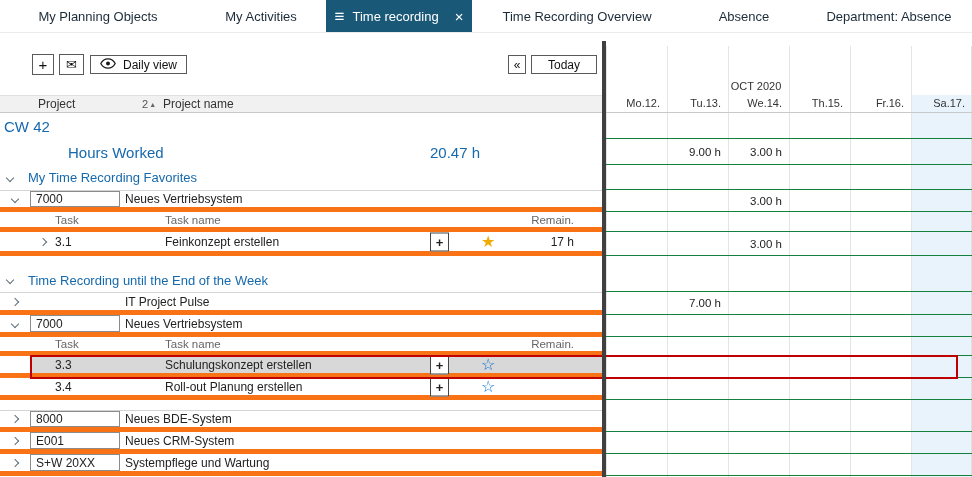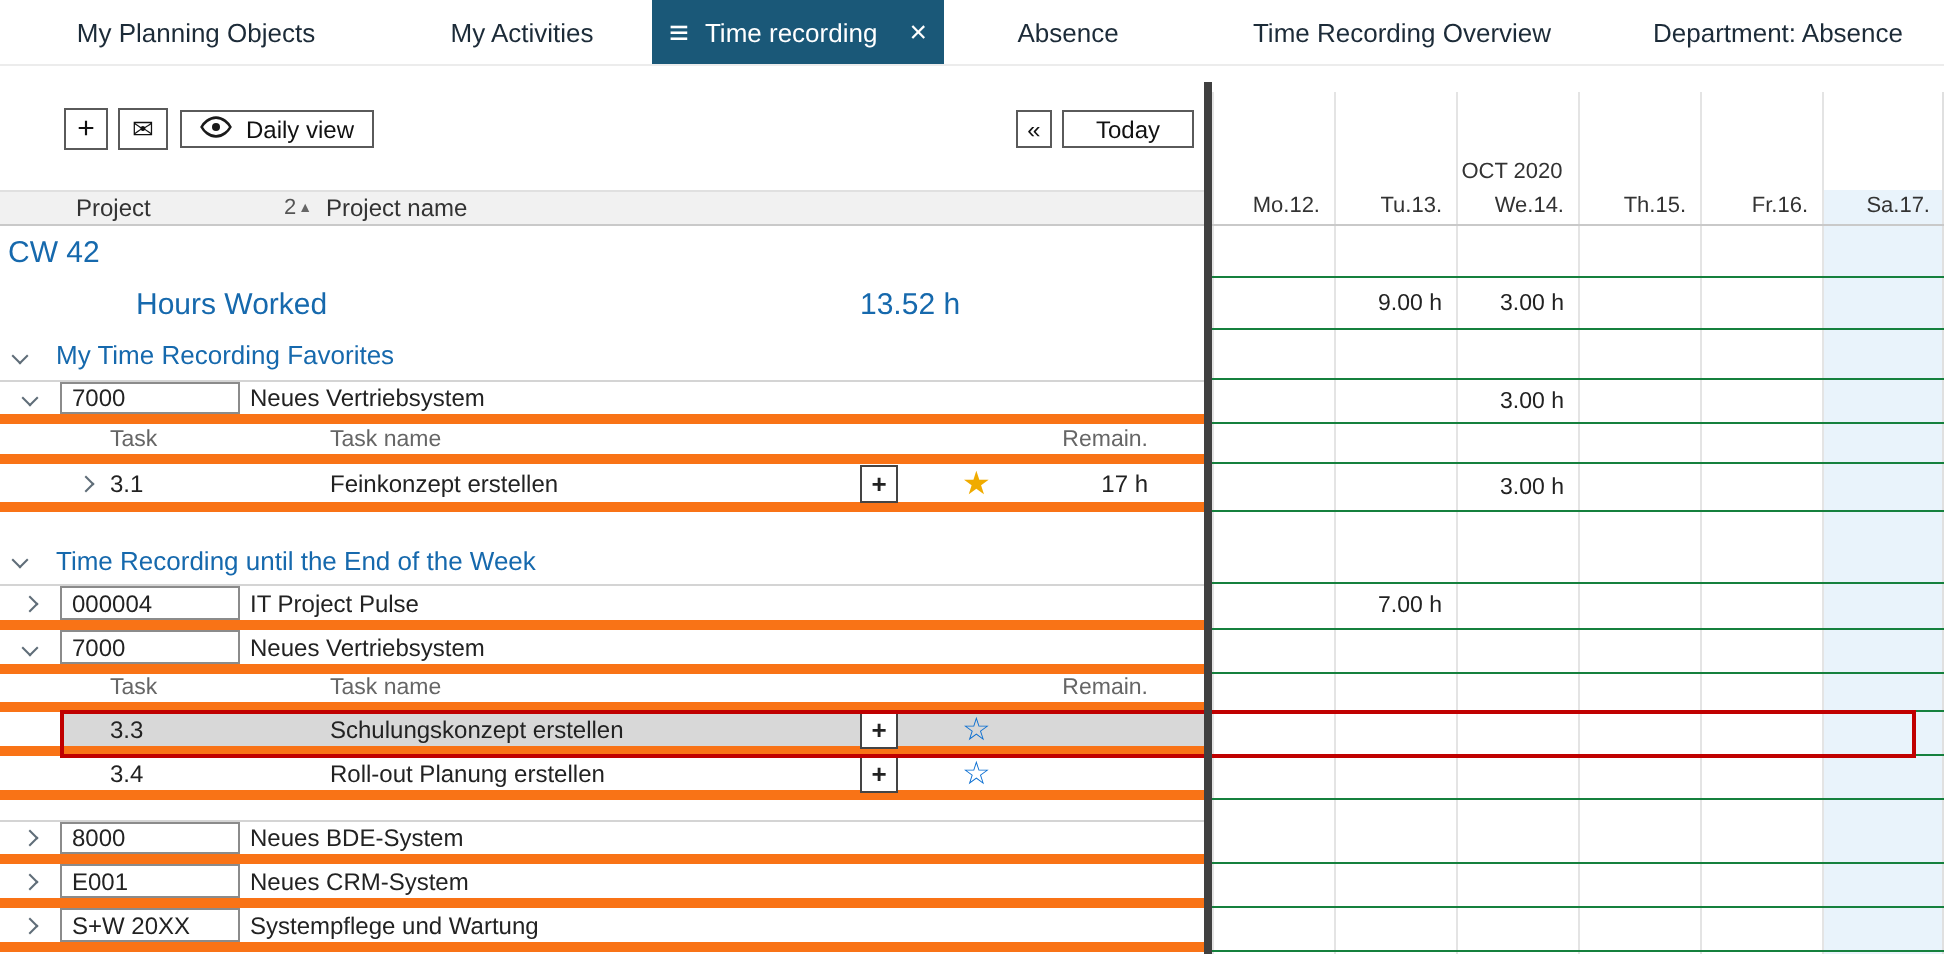--- a/index.html
+++ b/index.html
@@ -87,22 +87,22 @@
 <div class="app">
 
   <div class="tabbar">
     <div class="tab w2">My Planning Objects</div>
     <div class="tab w1">My Activities</div>
     <div class="tab w3 active">
       <span class="burger">≡</span>
       <span>Time recording</span>
       <span class="close">×</span>
     </div>
+    <div class="tab w4">Time Recording Overview</div>
     <div class="tab w5">Absence</div>
-    <div class="tab w4">Time Recording Overview</div>
     <div class="tab w6">Department: Absence</div>
   </div>
 
   <div class="content">
 
     <div class="cols-top">
       <div class="col c0"></div>
         <div class="col c1"></div>
         <div class="col c2"></div>
       <div class="col c3"></div>
@@ -161,21 +161,21 @@
       <div class="row r26">
         <div class="lcell">
             <span class="ltxt cw-title blue">CW 42</span>
           </div>
         <div class="rcell"></div>
       </div>
 
       <div class="row r26">
         <div class="lcell">
           <span class="ltxt hw-label blue">Hours Worked</span>
-          <span class="ltxt hw-total blue">13.52 h</span>
+          <span class="ltxt hw-total blue">20.47 h</span>
         </div>
         <div class="rcell">
           <span class="hval c1">9.00 h</span>
           <span class="hval c2">3.00 h</span>
         </div>
       </div>
 
       <div class="row r25">
         <div class="lcell">
           <span class="ltxt s-chev">
@@ -234,21 +234,20 @@
           <span class="ltxt s-label blue">Time Recording until the End of the Week</span>
         </div>
         <div class="rcell"></div>
       </div>
 
       <div class="row r23 lined topline">
         <div class="lcell">
           <span class="ltxt p-chev">
               <span class="chev"></span>
             </span>
-          <span class="p-box">000004</span>
           <span class="ltxt p-name">IT Project Pulse</span>
         </div>
         <div class="rcell">
           <span class="hval c1">7.00 h</span>
         </div>
       </div>
 
       <div class="row r22 lined">
         <div class="lcell">
           <span class="ltxt p-chev">

